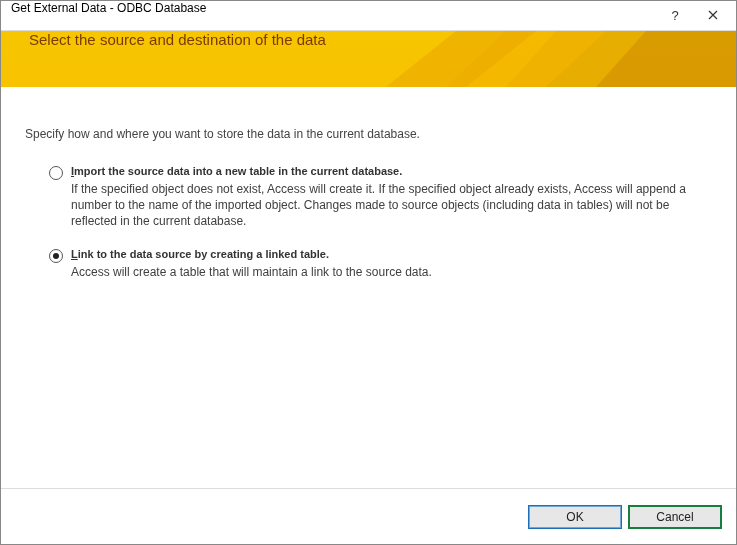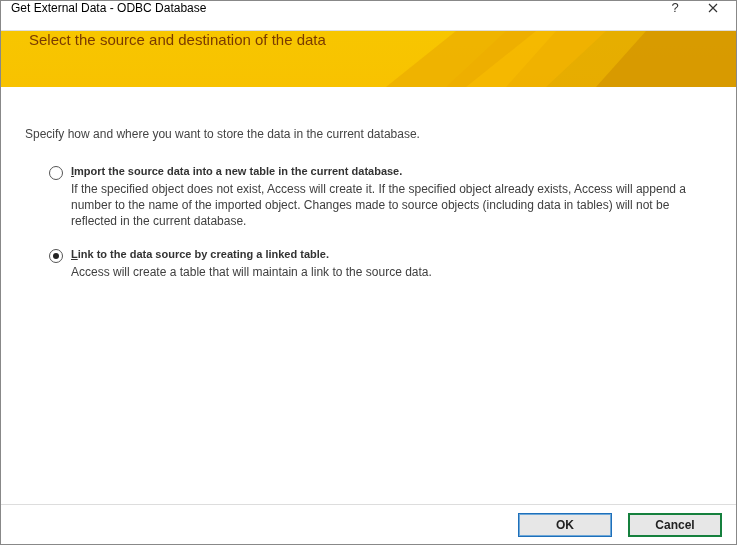--- a/index.html
+++ b/index.html
@@ -15,21 +15,21 @@
     height: 545px;
     border: 1px solid #888;
     background: #fff;
     position: relative;
     display: flex;
     flex-direction: column;
   }
   .titlebar {
     height: 30px;
     display: flex;
-    align-items: center;
+    align-items: flex-start;
     padding: 0 4px 16px 10px;
     background: #fff;
     border-bottom: 1px solid #ddd;
   }
   .titlebar-title {
     flex: 1;
     font-size: 12px;
     color: #000;
   }
   .titlebar-btn {
@@ -117,28 +117,27 @@
   }
   .opt-title .u { text-decoration: underline; }
   .opt-desc {
     font-size: 12px;
     color: #404040;
     line-height: 1.35;
     max-width: 620px;
   }
 
   .footer {
-    height: 40px;
+    height: 56px;
     border-top: 1px solid #ddd;
     display: flex;
     justify-content: flex-end;
     align-items: center;
     padding: 0 14px;
-    gap: 16px;
-    font-weight: bold;
+    gap: 6px;
   }
   .btn {
     min-width: 94px;
     height: 24px;
     border: 2px solid #15803d;
     background: #e7e7e7;
     font-size: 12px;
     color: #222;
     display: flex;
     align-items: center;

